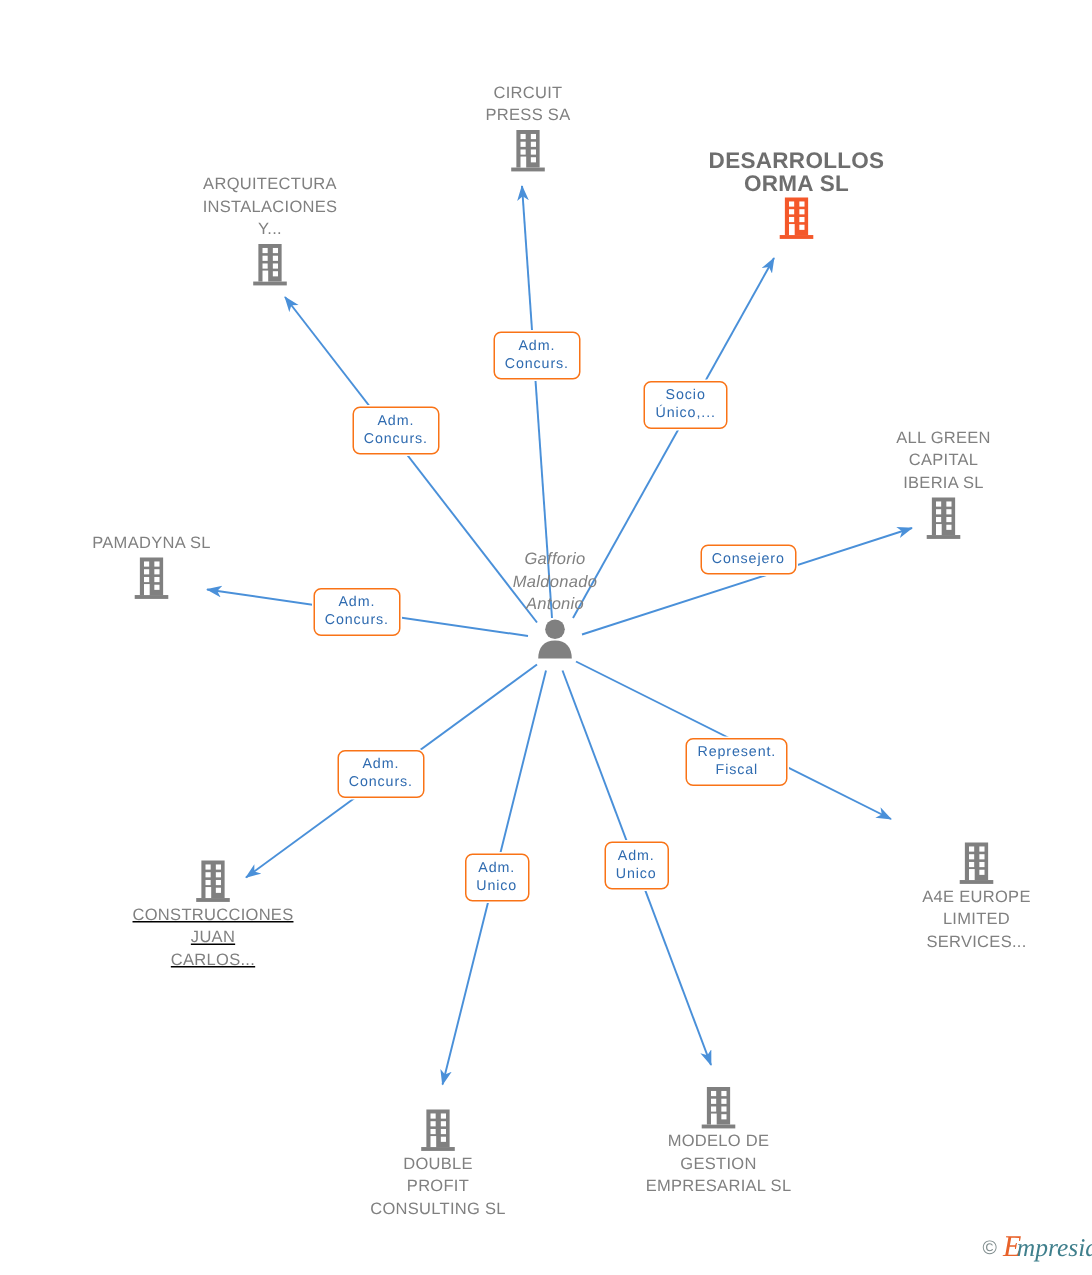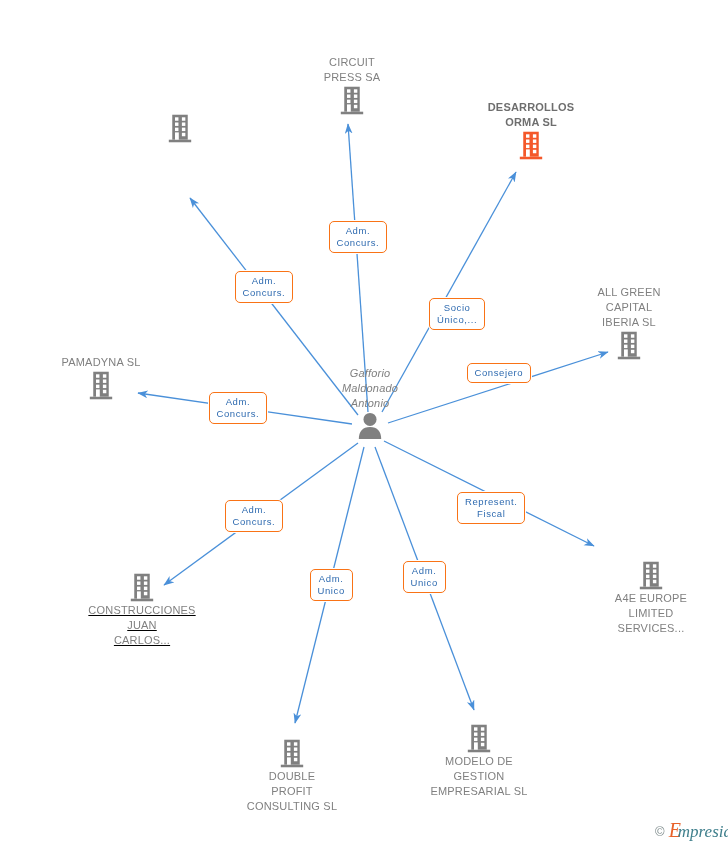--- a/index.html
+++ b/index.html
@@ -34,21 +34,21 @@
   .node-label {
     font-size: 11px;
     color: #808080;
     line-height: 15px;
     letter-spacing: 0.2px;
     white-space: pre-line;
   }
   .node-label.focus {
     color: #6e6e6e;
     font-weight: bold;
-    font-size: 11px;
+    font-size: 15px;
   }
   .node-icon {
     display: block;
     margin: 0 auto;
   }
   .node.below .node-icon { margin-top: 3px; }
   .node.above .node-label { margin-top: 3px; }
   .edge-label {
     position: absolute;
     background: #ffffff;
@@ -127,20 +127,23 @@
           <rect x="17.2" y="5" width="4" height="4" fill="#ffffff"></rect>
           <rect x="9.2" y="11" width="4" height="4" fill="#ffffff"></rect>
           <rect x="17.2" y="11" width="4" height="4" fill="#ffffff"></rect>
           <rect x="9.2" y="17" width="4" height="4" fill="#ffffff"></rect>
           <rect x="17.2" y="17" width="4" height="4" fill="#ffffff"></rect>
           <rect x="17.2" y="23" width="4" height="4" fill="#ffffff"></rect>
           <rect x="9.2" y="22.5" width="4.4" height="8.5" fill="#ffffff"></rect>
         </svg>
       </div>
       <div class="node above" style="left: 180px; top: 112.5px;">
+        <div class="node-label">ARQUITECTURA
+INSTALACIONES
+Y...</div>
         <svg width="26" height="31" viewBox="0 0 30 36" class="node-icon">
           <path d="M6,2 H24 V31 H6 Z" fill="#808080"></path>
           <rect x="2" y="31" width="26" height="3" fill="#808080"></rect>
           <rect x="9.2" y="5" width="4" height="4" fill="#ffffff"></rect>
           <rect x="17.2" y="5" width="4" height="4" fill="#ffffff"></rect>
           <rect x="9.2" y="11" width="4" height="4" fill="#ffffff"></rect>
           <rect x="17.2" y="11" width="4" height="4" fill="#ffffff"></rect>
           <rect x="9.2" y="17" width="4" height="4" fill="#ffffff"></rect>
           <rect x="17.2" y="17" width="4" height="4" fill="#ffffff"></rect>
           <rect x="17.2" y="23" width="4" height="4" fill="#ffffff"></rect>
@@ -253,21 +256,21 @@
 Antonio</div>
         <svg width="28" height="30" viewBox="0 0 30 32" class="node-icon">
           <circle cx="15" cy="9" r="7" fill="#808080"></circle>
           <path d="M15,17 C23,17 27,22 27,30 L3,30 C3,22 7,17 15,17 Z" fill="#808080"></path>
         </svg>
       </div>
     </div>
   <div id="labels-layer">
       <div class="edge-label" style="left: 328.5px; top: 221px;">Adm.
 Concurs.</div>
-      <div class="edge-label" style="left: 429px; top: 254px; margin-top: 44px;">Socio
+      <div class="edge-label" style="left: 429px; top: 254px;">Socio
 Único,...</div>
       <div class="edge-label" style="left: 234.5px; top: 271px;">Adm.
 Concurs.</div>
       <div class="edge-label" style="left: 466.5px; top: 363px;">Consejero</div>
       <div class="edge-label" style="left: 208.5px; top: 392px;">Adm.
 Concurs.</div>
       <div class="edge-label" style="left: 224.5px; top: 500px;">Adm.
 Concurs.</div>
       <div class="edge-label" style="left: 309.5px; top: 569px;">Adm.
 Unico</div>

